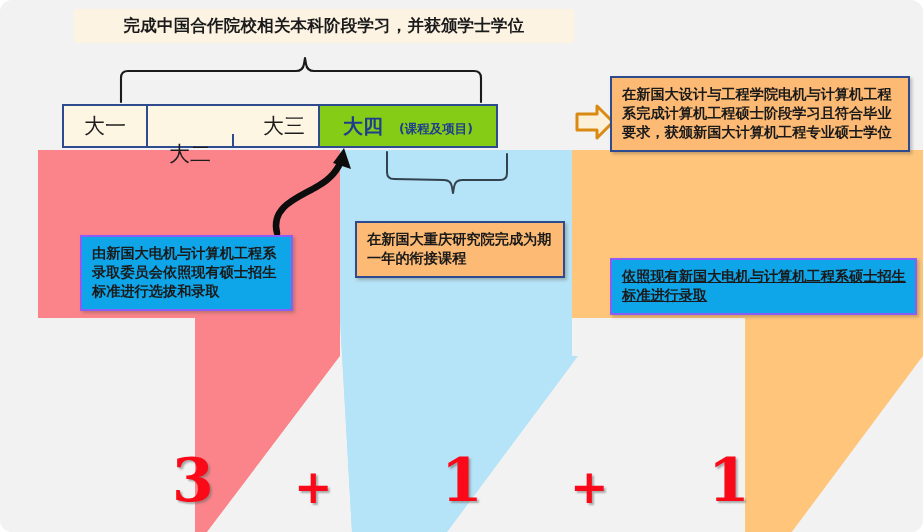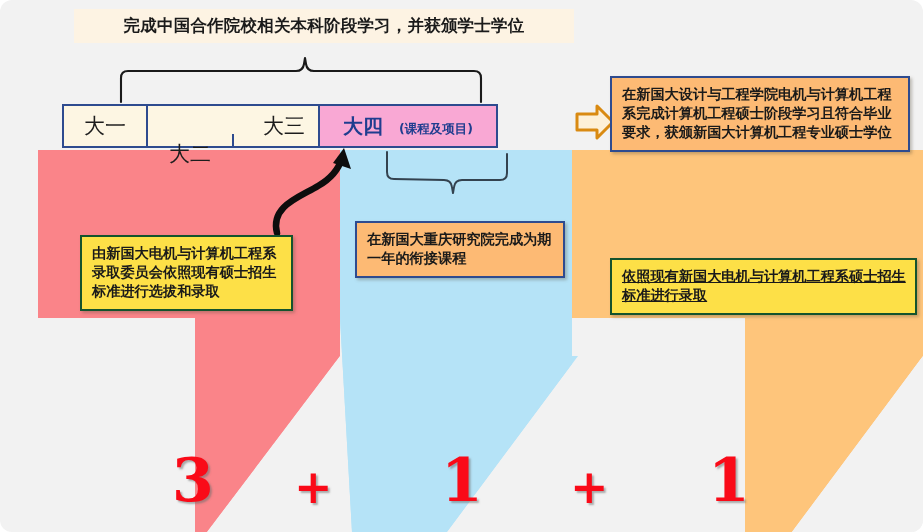--- a/index.html
+++ b/index.html
@@ -54,21 +54,21 @@
     background: #fdf6e3;
   }
   .year-cell {
     border-right: 2px solid #2e4b8f;
     display: flex;
     align-items: baseline;
     justify-content: center;
     box-sizing: border-box;
     background: #fdf6e3;
   }
-  .year-cell:last-child { border-right: none; background: #f9a8d4; }
+  .year-cell:last-child { border-right: none; background: #84cc16; }
   .year-cell.w1 { width: 84px; }
   .year-cell.w2 { width: 86px; margin-top: 28px; }
   .year-cell.w3 { width: 86px; padding-left: 16px; }
   .year-cell.w4 { width: 176px; }
   .year-label {
     font-size: 21px;
     color: #1c1c1c;
     font-family: "DejaVu Serif", "Liberation Serif", serif;
     line-height: 40px;
   }
@@ -96,22 +96,22 @@
     font-weight: bold;
     color: #1a1a1a;
     line-height: 1.33;
   }
   .callout.navy {
     border: 2px solid #2e4b8f;
     background: #fdba74;
     box-shadow: 2px 2px 3px rgba(90,80,60,.35);
   }
   .callout.gold {
-    border: 2px solid #14532d;
-    background: #fde047;
+    border: 2px solid #8b5cf6;
+    background: #0ea5e9;
     box-shadow: 2px 2px 3px rgba(90,80,60,.35);
   }
   .callout p { margin: 0; }
   .callout p + p { margin-top: 3px; }
 
   #box-right-top  { left: 610px; top: 76px;  width: 300px; }
   #box-right-bot  { left: 610px; top: 258px; width: 307px; text-decoration: underline; }
   #box-left       { left: 80px;  top: 235px; width: 213px; }
   #box-mid        { left: 355px; top: 191px; width: 210px; margin-top: 30px; }
 

